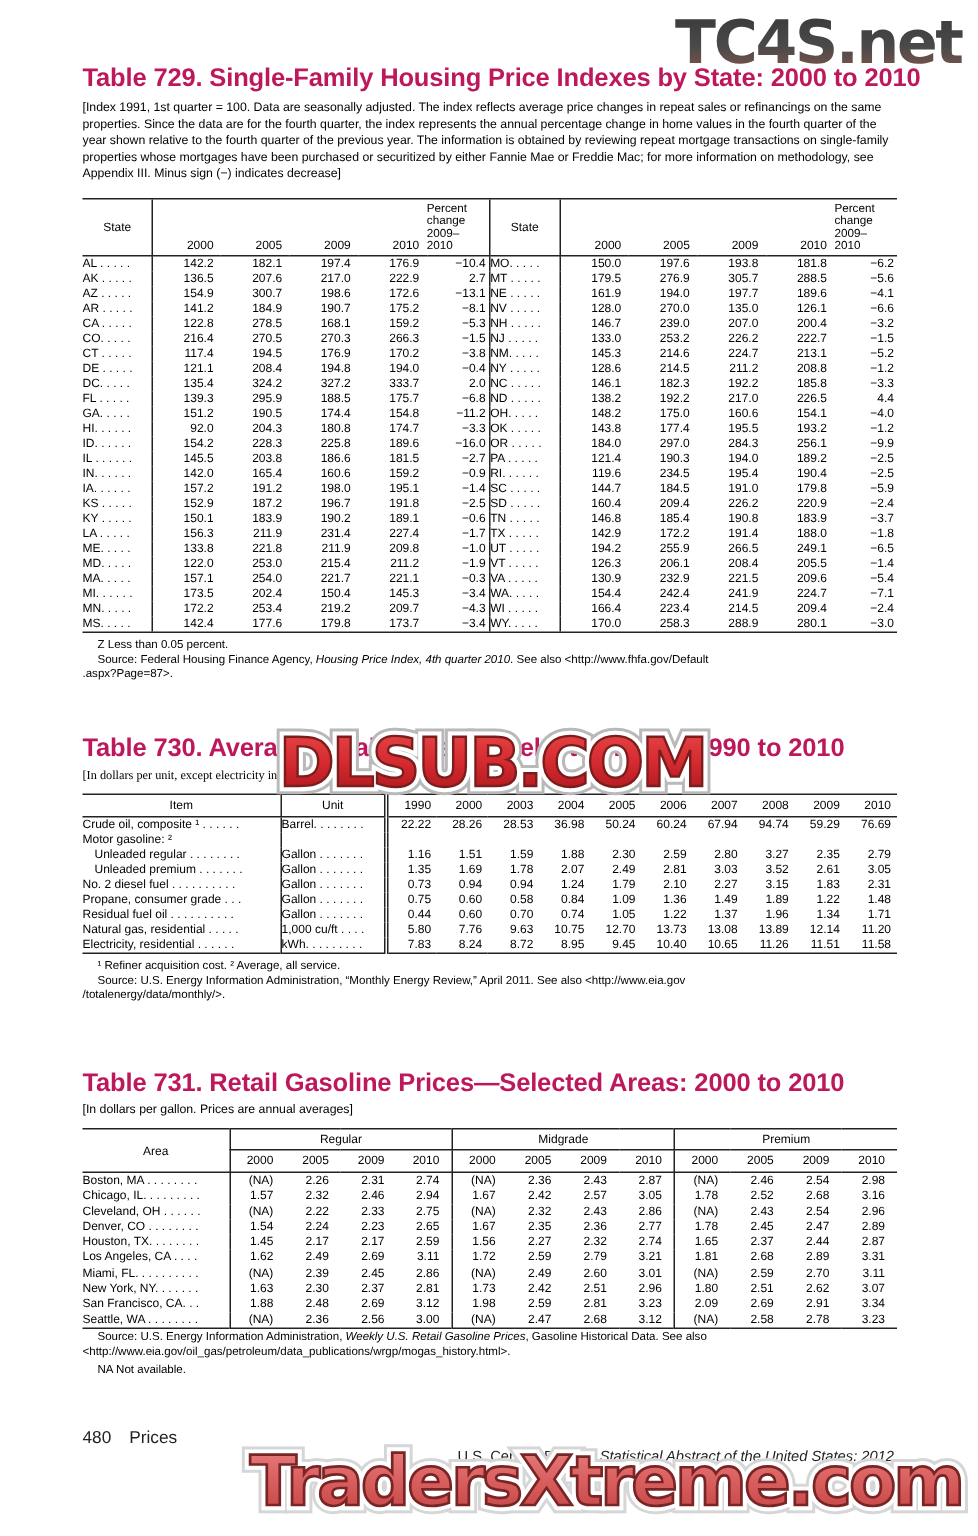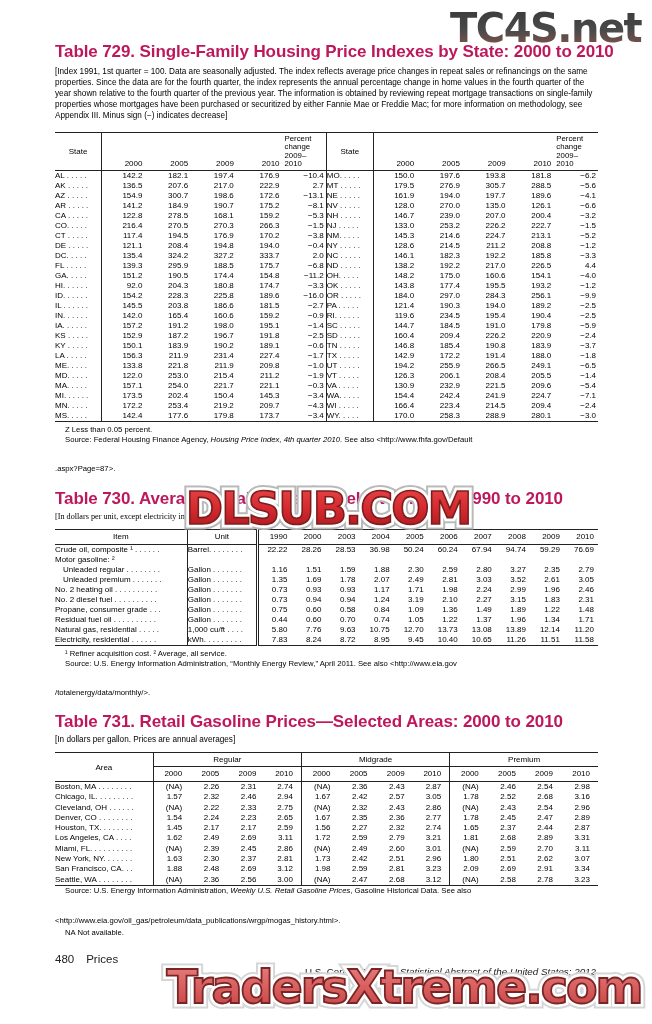--- a/index.html
+++ b/index.html
@@ -49,21 +49,21 @@
   .t731 .h-grp{text-align:center;padding:2px 0;border-bottom:1px solid #222;}
   .t731 .h-grpend{border-right:1px solid #222;text-align:center;}
   .t731 .h-yr{text-align:right;padding:2px 8px 3px 0;border-bottom:1px solid #222;}
   .t731 td{height:10.3px;line-height:10.3px;padding:0;}
   .c-area{text-align:left;padding-left:2px;border-right:1px solid #222;white-space:nowrap;overflow:hidden;}
   .t731 .c-num{text-align:right;padding-right:8px;}
   .c-gend{border-right:1px solid #222;}
 
   
   .fn{font-size:7.7px;line-height:9.6px;margin:0;text-indent:10px;color:#000;}
-  .fn .l2{display:block;text-indent:0;margin-top:20px;}
+  .fn .l2{display:block;text-indent:0;}
   .fn-gap{margin-top:3px;}
   .pgfoot{position:absolute;left:55px;top:953px;font-size:11.5px;color:#222;}
   .pgfoot .sp{display:inline-block;width:12px;}
   .credit{position:absolute;right:56px;top:966px;font-size:9.8px;color:#222;white-space:nowrap;}
 
   
   .wm{position:absolute;pointer-events:none;}
   .wm-top{left:448px;top:0px;}
   .wm-mid{left:170px;top:476px;}
   .wm-bot{left:152px;top:953px;}
@@ -621,41 +621,27 @@
             <td class="c-num">1.78</td>
             <td class="c-num">2.07</td>
             <td class="c-num">2.49</td>
             <td class="c-num">2.81</td>
             <td class="c-num">3.03</td>
             <td class="c-num">3.52</td>
             <td class="c-num">2.61</td>
             <td class="c-num">3.05</td>
           </tr>
           <tr>
-            <td class="c-item">No. 2 heating oil  . . . . . . . . . .</td>
-            <td class="c-unit">Gallon . . . . . . .</td>
-            <td class="c-num c-dbl">0.73</td>
-            <td class="c-num">0.93</td>
-            <td class="c-num">0.93</td>
-            <td class="c-num">1.17</td>
-            <td class="c-num">1.71</td>
-            <td class="c-num">1.98</td>
-            <td class="c-num">2.24</td>
-            <td class="c-num">2.99</td>
-            <td class="c-num">1.96</td>
-            <td class="c-num">2.46</td>
-          </tr>
-          <tr>
             <td class="c-item">No. 2 diesel fuel  . . . . . . . . . .</td>
             <td class="c-unit">Gallon . . . . . . .</td>
             <td class="c-num c-dbl">0.73</td>
             <td class="c-num">0.94</td>
             <td class="c-num">0.94</td>
             <td class="c-num">1.24</td>
-            <td class="c-num">3.19</td>
+            <td class="c-num">1.79</td>
             <td class="c-num">2.10</td>
             <td class="c-num">2.27</td>
             <td class="c-num">3.15</td>
             <td class="c-num">1.83</td>
             <td class="c-num">2.31</td>
           </tr>
           <tr>
             <td class="c-item">Propane, consumer grade . . .</td>
             <td class="c-unit">Gallon . . . . . . .</td>
             <td class="c-num c-dbl">0.75</td>

